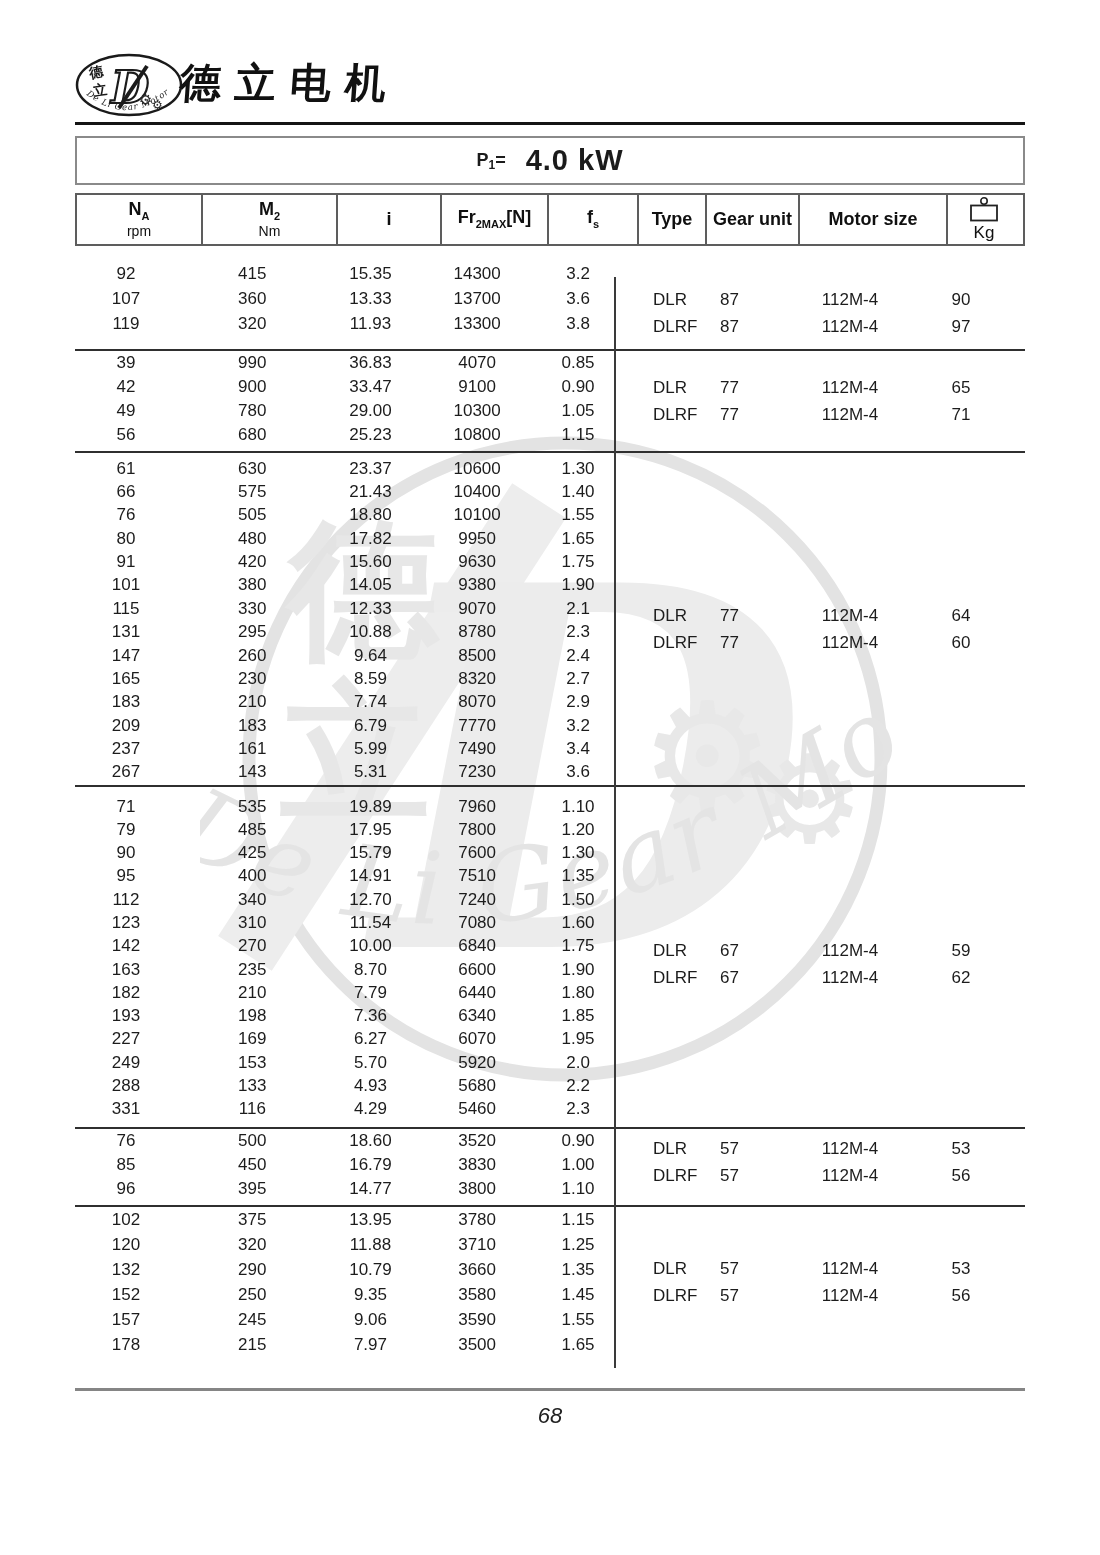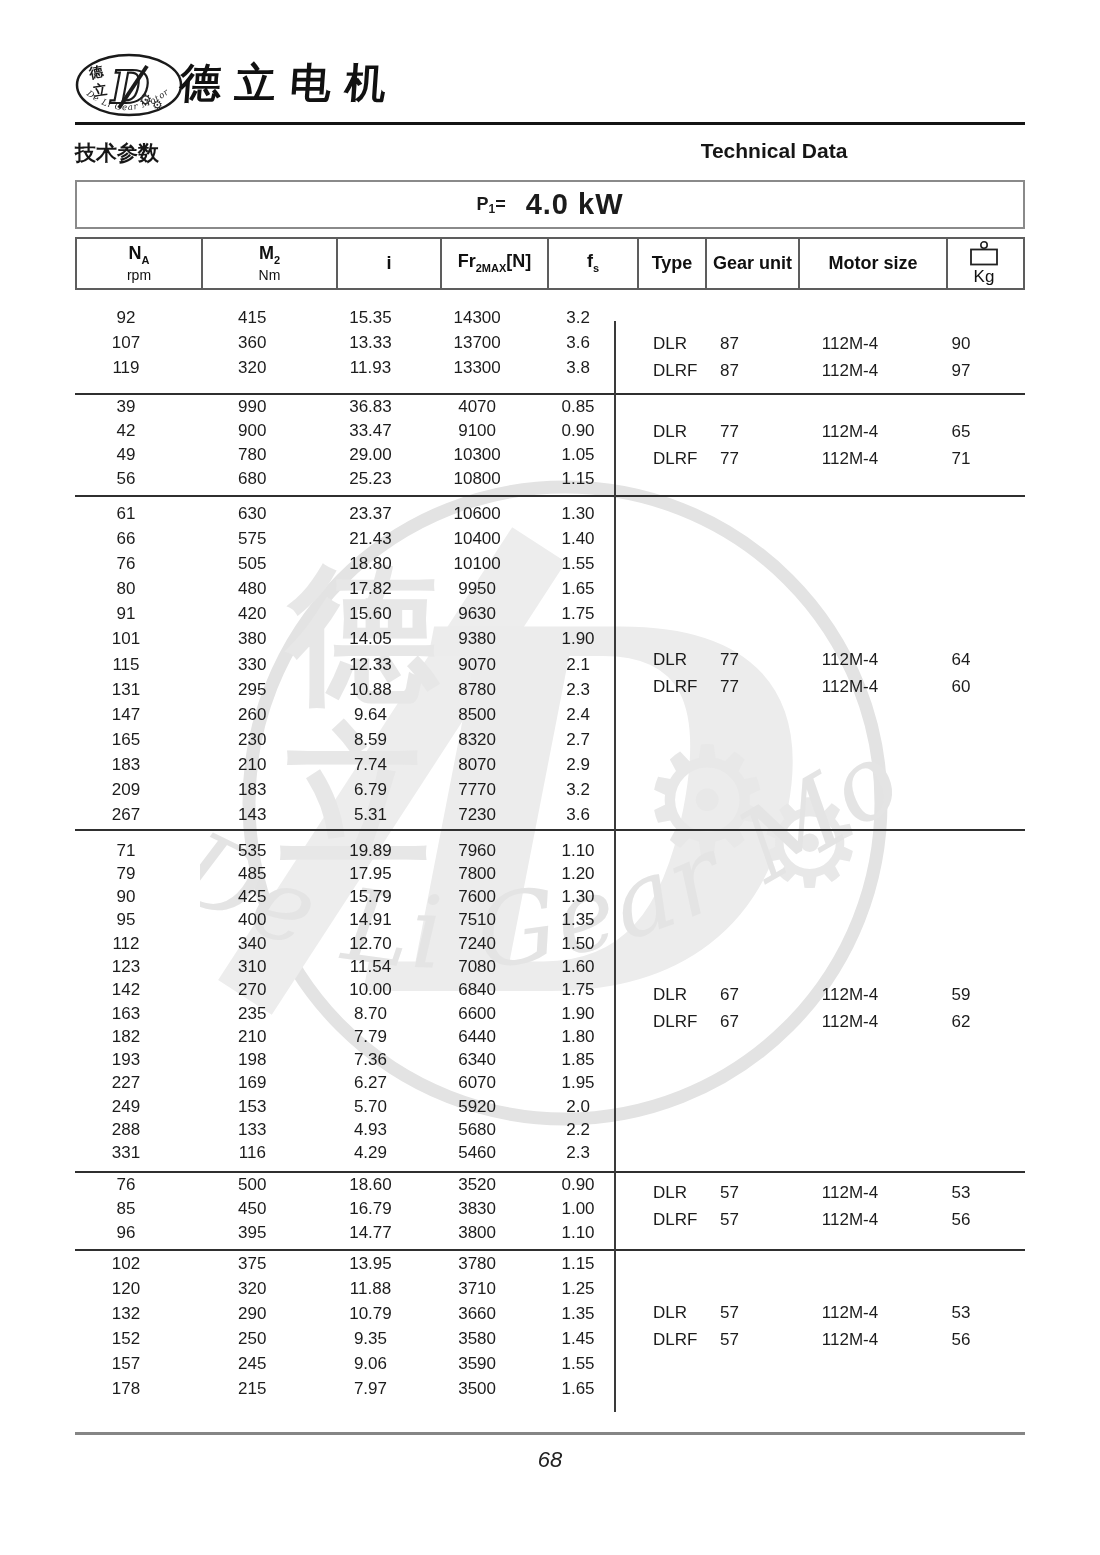--- a/index.html
+++ b/index.html
@@ -106,24 +106,20 @@
           <path id="logoArc" d="M 10 42 Q 56 80 102 38" fill="none"></path>
         </defs>
       <text font-size="8.5" font-style="italic" font-family="DejaVu Serif, serif" fill="#222" letter-spacing="1">
         <textPath href="#logoArc" startOffset="4">De Li Gear Motor</textPath>
       </text>
     </svg>
     <div class="brand">德立电机</div>
   </div>
   <div class="rule-top"></div>
 
-  <div class="section-row">
-    <div class="section-cn">技术参数</div>
-    <div class="section-en">Technical Data</div>
-  </div>
 
   <div class="title-box">
     <span class="psym">P</span>
       <span class="psub">1</span>
       <span class="peq">=</span>
       <span class="pval">4.0 kW</span>
   </div>
 
   <div class="thead">
     <div class="hcell w1">
@@ -344,20 +340,27 @@
             <span class="cell w5">2.9</span>
           </div>
           <div class="row">
             <span class="cell w1">209</span>
             <span class="cell w2">183</span>
             <span class="cell w3">6.79</span>
             <span class="cell w4">7770</span>
             <span class="cell w5">3.2</span>
           </div>
           <div class="row">
+            <span class="cell w1">237</span>
+            <span class="cell w2">161</span>
+            <span class="cell w3">5.99</span>
+            <span class="cell w4">7490</span>
+            <span class="cell w5">3.4</span>
+          </div>
+          <div class="row">
             <span class="cell w1">267</span>
             <span class="cell w2">143</span>
             <span class="cell w3">5.31</span>
             <span class="cell w4">7230</span>
             <span class="cell w5">3.6</span>
           </div>
         </div>
         <div class="info">
           <div class="iline">
             <span class="cell w6 type-cell">DLR</span>

